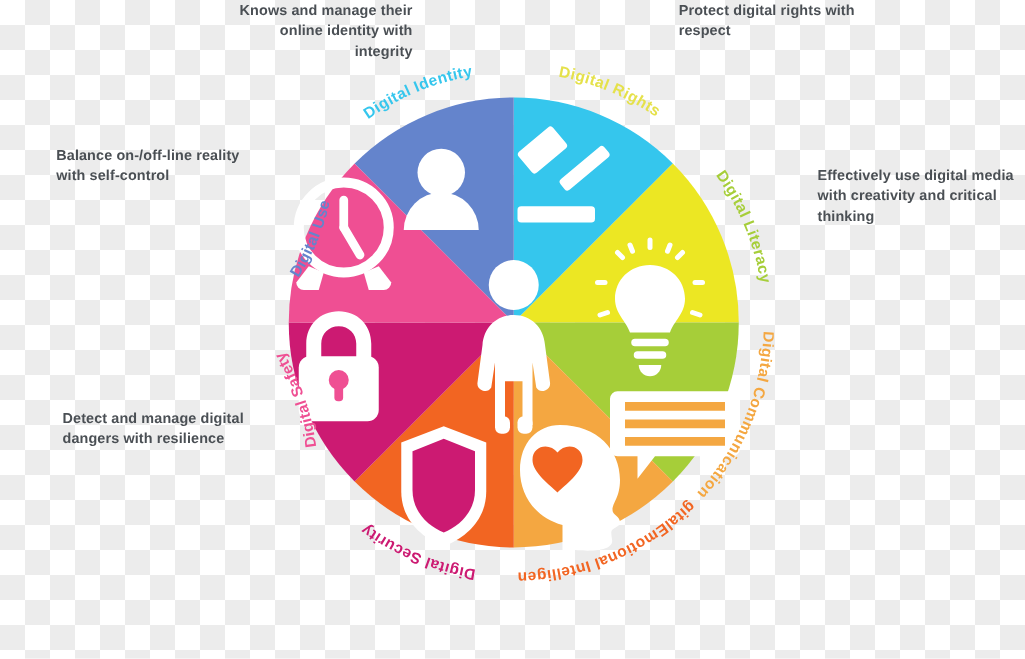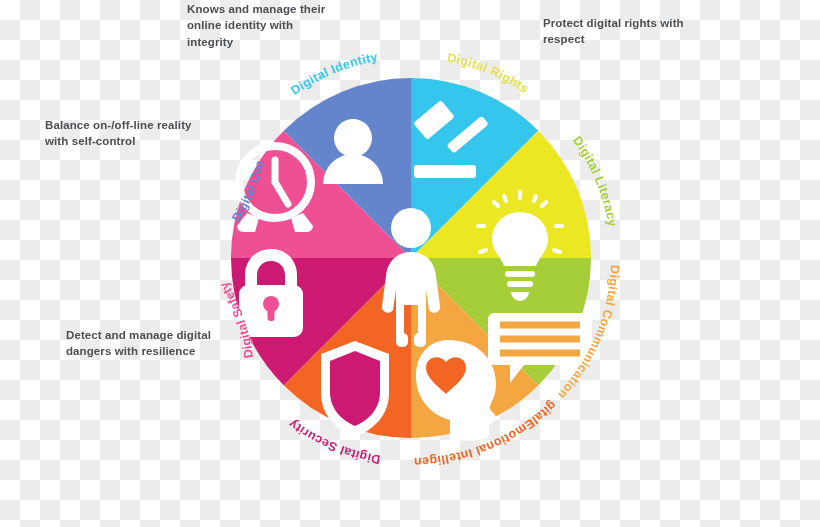--- a/index.html
+++ b/index.html
@@ -33,27 +33,27 @@
 
   
   .caption {
     position: absolute;
     font-size: 11.5px;
     font-weight: bold;
     line-height: 1.42;
     color: #4a4f54;
     letter-spacing: .1px;
   }
-  .cap-identity      { left: 187px; top: 1px;   width: 150px; }
-  .cap-rights        { left: 543px; top: 15px;   width: 160px; }
+  .cap-identity      { left: 180px; top: 1px;   width: 150px; text-align: right; }
+  .cap-rights        { left: 543px; top: 1px;   width: 160px; }
   .cap-literacy      { left: 654px; top: 133px; width: 160px; }
   .cap-communication { left: 654px; top: 327px; width: 160px; }
   .cap-emotional     { left: 543px; top: 477px; width: 130px; }
   .cap-security      { left: 194px; top: 477px; width: 130px; }
-  .cap-safety        { left: 50px;  top: 327px; width: 145px; text-align: left; margin-left: 16px; }
+  .cap-safety        { left: 50px;  top: 327px; width: 145px; text-align: left; }
   .cap-use           { left: 45px;  top: 117px; width: 155px; text-align: left; }
 
   
   .arc-text {
     font-size: 12.4px;
     font-weight: bold;
     letter-spacing: .3px;
   }
 </style>
 </head>
@@ -202,16 +202,17 @@
         <textPath href="#p-safety" startOffset="50%" text-anchor="middle" dominant-baseline="text-after-edge">Digital Safety</textPath>
       </text>
       <text class="arc-text" fill="#6484cc">
         <textPath href="#p-use" startOffset="50%" text-anchor="middle" dominant-baseline="text-after-edge">Digital Use</textPath>
       </text>
     </svg>
   </div>
 
   <div class="caption cap-identity">Knows and manage their online identity with integrity</div>
   <div class="caption cap-rights">Protect digital rights with respect</div>
+  <div class="caption cap-literacy">Effectively use digital media with creativity and critical thinking</div>
   <div class="caption cap-safety">Detect and manage digital dangers with resilience</div>
   <div class="caption cap-use">Balance on-/off-line reality with self-control</div>
 
 </div>
 
 </body></html>

